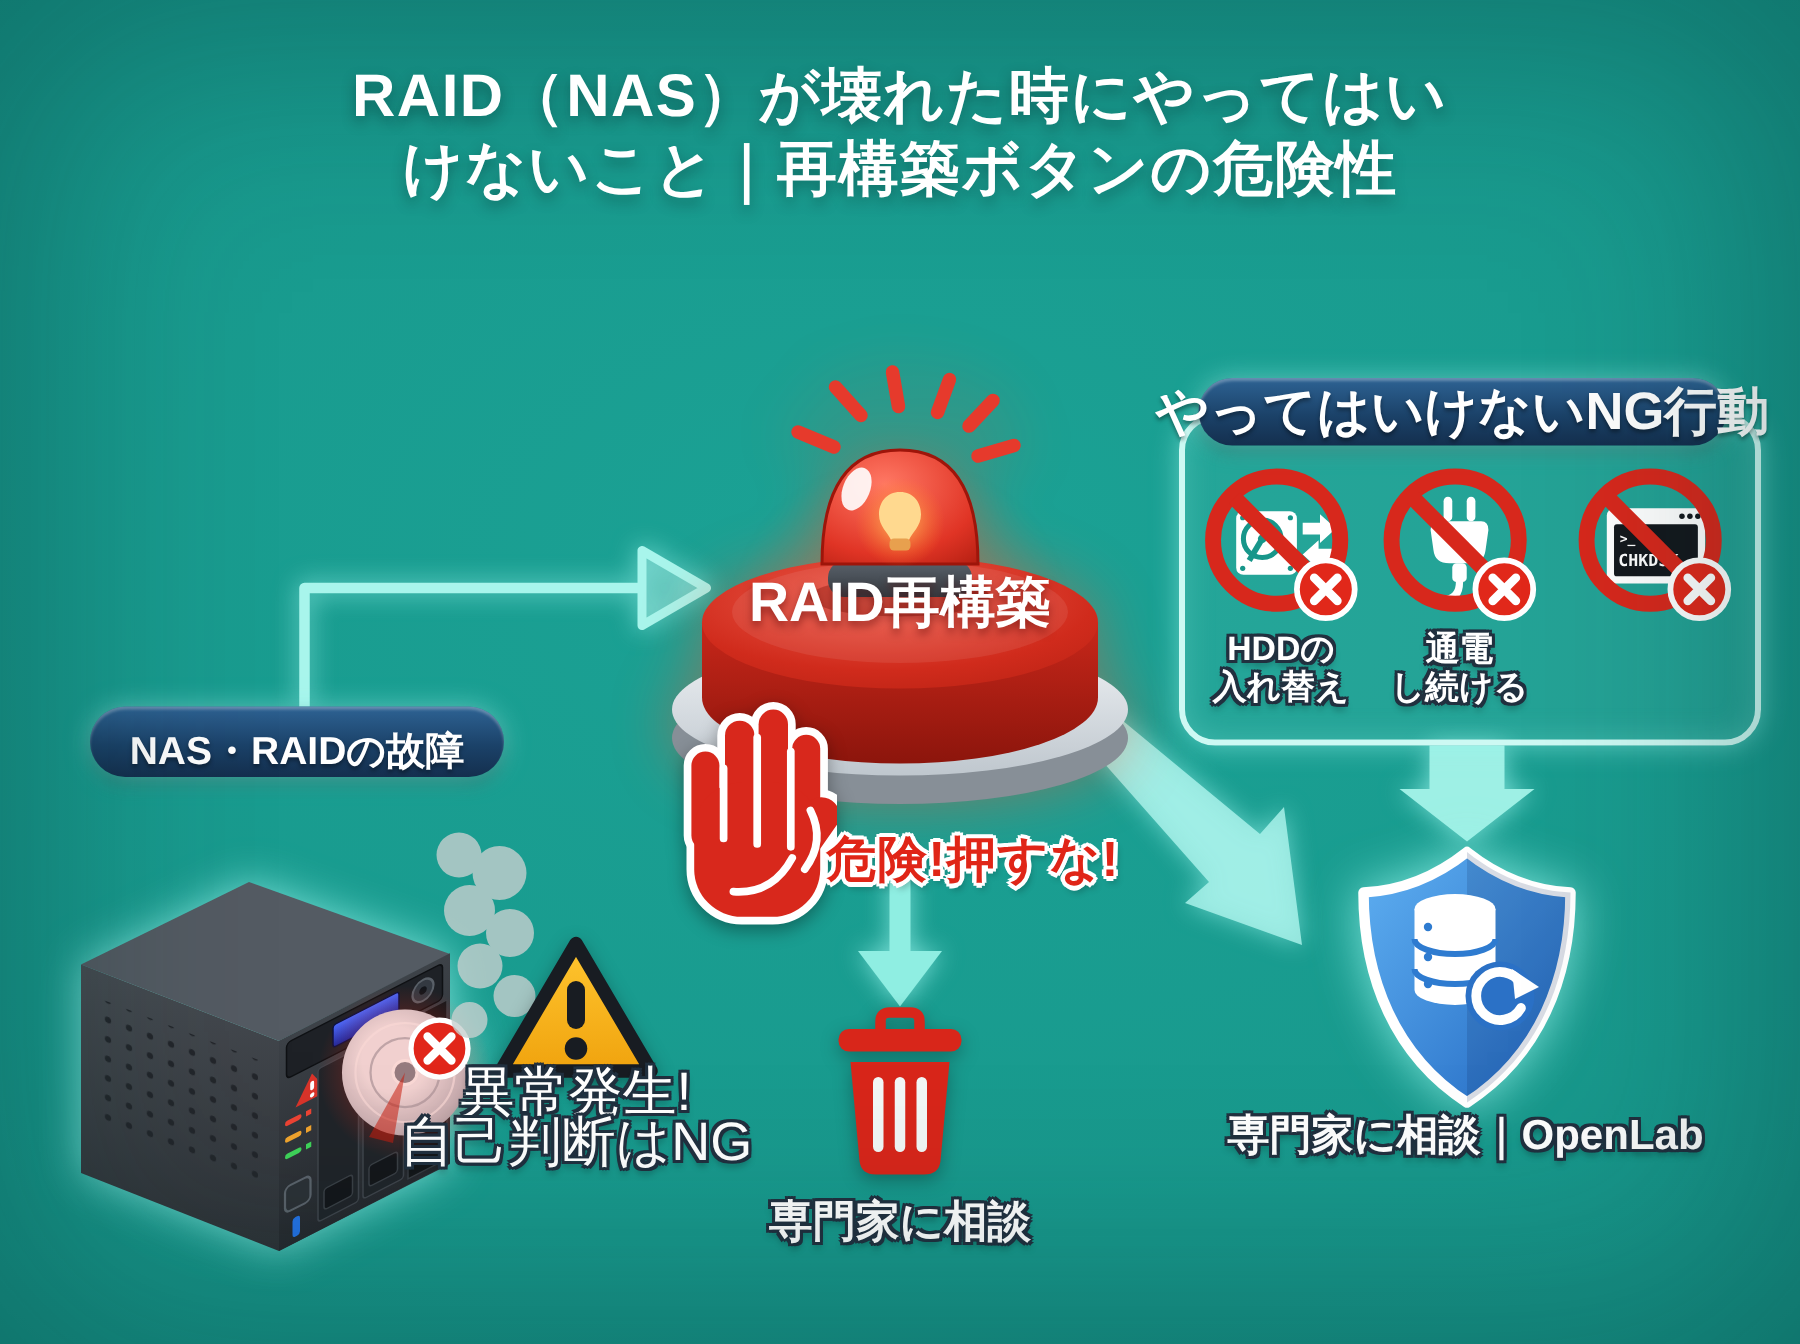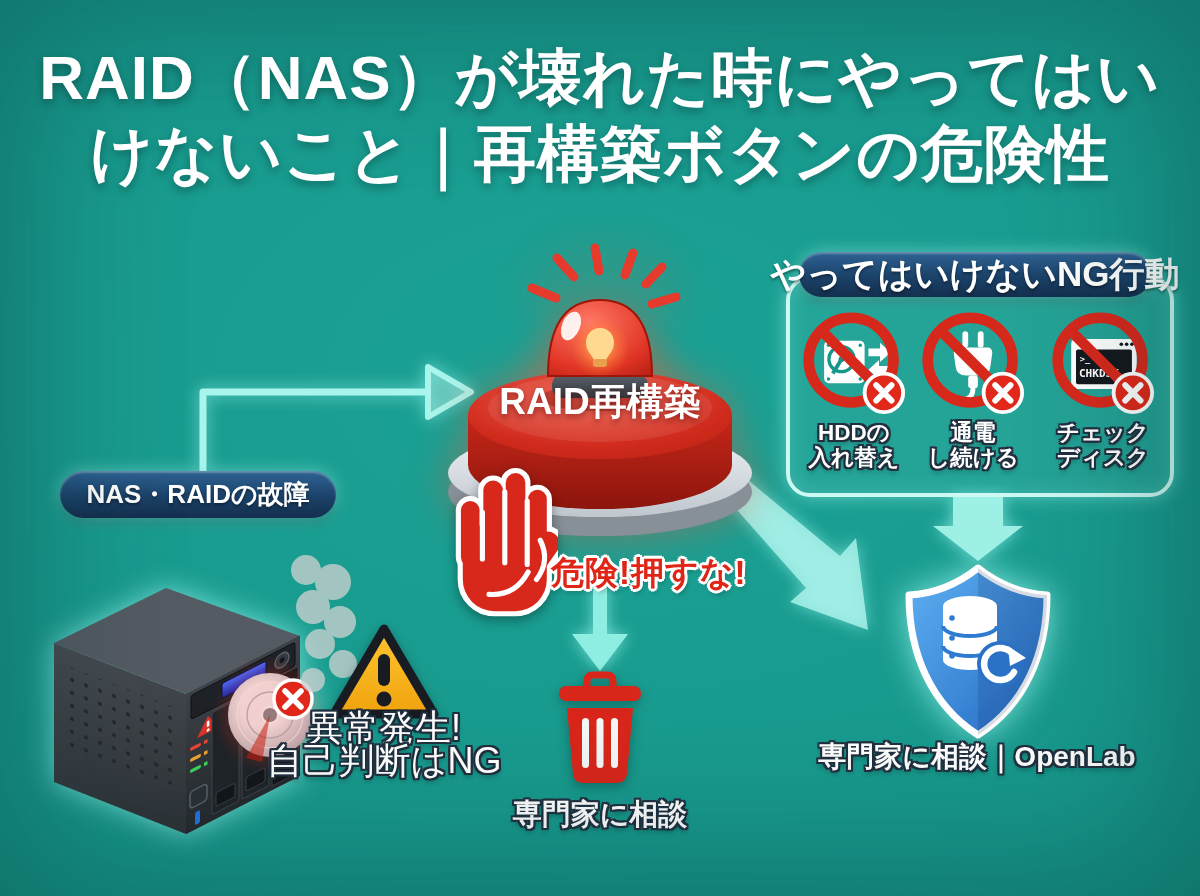--- a/index.html
+++ b/index.html
@@ -5,29 +5,29 @@
   html,body{margin:0;padding:0;background:#14281f;}
   .canvas{
     position:relative;width:1200px;height:896px;overflow:hidden;
     font-family:"Liberation Sans","DejaVu Sans",sans-serif;
     background:radial-gradient(150% 125% at 50% 42%, #1ba295 0%, #17968a 55%, #0e8075 85%, #0a6e64 100%);
   }
   .vignette{position:absolute;inset:0;pointer-events:none;z-index:20;
     box-shadow:inset 0 0 150px 30px rgba(0,45,42,.32);}
   
   .title{position:absolute;top:40px;left:0;width:100%;text-align:center;z-index:22;
-    color:#fff;font-weight:800;font-size:62px;line-height:1.22;letter-spacing:1px;
+    color:#fff;font-weight:800;font-size:40px;line-height:1.22;letter-spacing:1px;
     text-shadow:0 4px 9px rgba(0,25,25,.35);}
   
   .pill{position:absolute;display:flex;align-items:center;justify-content:center;
     color:#fff;font-weight:800;border-radius:999px;
     background:linear-gradient(180deg,#2e6394 0%,#1b4269 55%,#142f4e 100%);
     box-shadow:0 0 16px rgba(150,245,236,.55),0 5px 10px rgba(0,30,30,.35),inset 0 2px 2px rgba(255,255,255,.28);
     text-shadow:0 2px 3px rgba(0,0,0,.4);white-space:nowrap;}
-  .nas-pill{left:60px;top:471px;width:276px;height:47px;font-size:26px;z-index:8;}
+  .nas-pill{left:60px;top:471px;width:276px;height:47px;font-size:26px;z-index:8;align-items:flex-end;}
   .ng-pill{left:799px;top:252px;width:352px;height:45px;font-size:35px;z-index:8;}
   
   .ng-panel{position:absolute;left:786px;top:276px;width:380px;height:213px;
     border:4px solid #cdf9f3;border-radius:24px;background:rgba(160,240,230,.08);
     box-shadow:0 0 18px rgba(150,245,236,.55),inset 0 0 20px rgba(150,245,236,.25);z-index:5;}
   .ng-item{position:absolute;top:310px;width:120px;text-align:center;z-index:7;}
   .ng-item svg{display:block;margin:0 auto;}
   .ng-label{font-size:22.5px;font-weight:800;line-height:25px;margin-top:4px;}
   
   .outline-navy{color:#fff;
@@ -165,24 +165,20 @@
         <text x="31" y="54" font-family="DejaVu Sans Mono, monospace" font-size="9" font-weight="bold" fill="#fff">&gt;_</text>
         <text x="30" y="70" font-family="DejaVu Sans Mono, monospace" font-size="11.5" font-weight="bold" fill="#fff">CHKDSK</text>
       </g>
       <circle cx="52" cy="52" r="44" fill="none" stroke="#d7281c" stroke-width="11"></circle>
       <line x1="23" y1="23" x2="81" y2="81" stroke="#d7281c" stroke-width="11"></line>
       <g>
         <circle cx="86" cy="86" r="20" fill="#e1281a" stroke="#fff" stroke-width="4"></circle>
         <path d="M 78 78 L 94 94 M 94 78 L 78 94" stroke="#fff" stroke-width="6" stroke-linecap="round"></path>
       </g>
     </svg>
-    <div class="ng-label outline-navy">
-      <div>チェック</div>
-      <div>ディスク</div>
-    </div>
   </div>
 
   <div class="pill nas-pill">
     <span>NAS・RAIDの故障</span>
   </div>
 
   <svg class="nas-svg" width="292" height="292" viewBox="0 0 292 292">
     <defs>
       <linearGradient id="nasSide" x1="0" y1="0" x2="0" y2="1">
         <stop offset="0" stop-color="#474c52"></stop>

